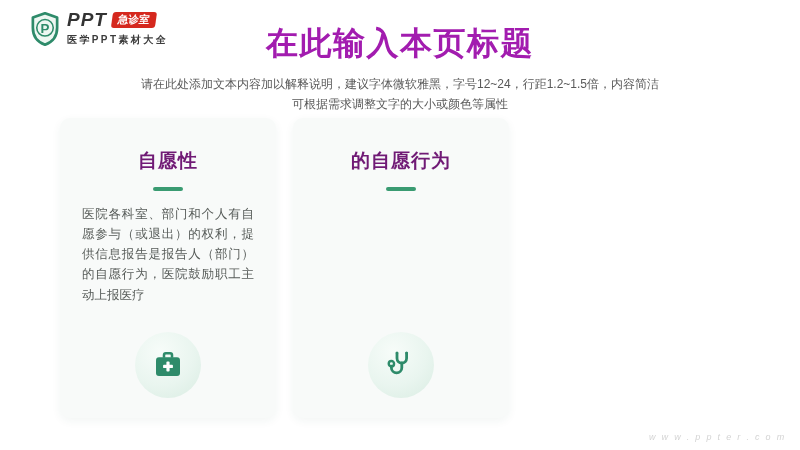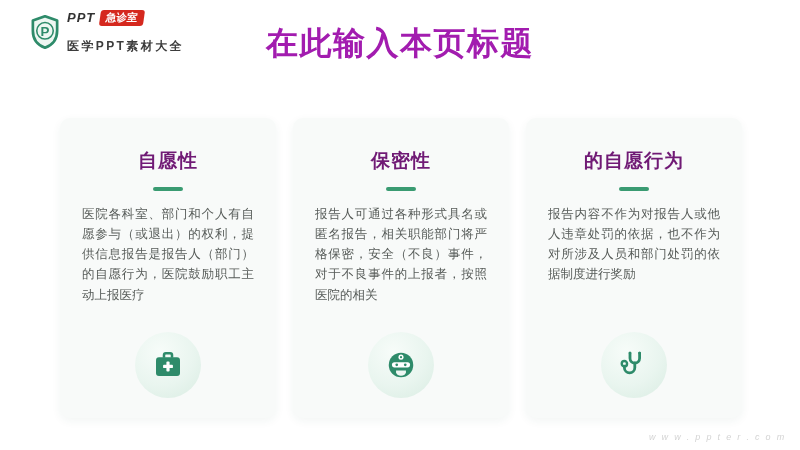--- a/index.html
+++ b/index.html
@@ -9,23 +9,23 @@
     font-family: "Liberation Sans", "DejaVu Sans", sans-serif;
     -webkit-font-smoothing: antialiased;
   }
   .slide { position: relative; width: 800px; height: 450px; overflow: hidden; background: #ffffff; }
 
   
   .logo { position: absolute; top: 10px; left: 30px; display: flex; align-items: center; gap: 7px; }
   .logo-shield { width: 30px; height: 34px; flex: 0 0 auto; }
   .logo-text { display: flex; flex-direction: column; }
   .brand-row { display: flex; align-items: center; gap: 5px; }
-  .brand { font-size: 13px; font-weight: 900; font-style: italic; color: #333333; letter-spacing: 1px; line-height: 1; }
+  .brand { font-size: 19px; font-weight: 900; font-style: italic; color: #333333; letter-spacing: 1px; line-height: 1; }
   .badge { background: #d5281e; color: #ffffff; font-size: 10.5px; font-weight: 700; padding: 2px 6px; border-radius: 3px; transform: skewX(-8deg); line-height: 1.1; }
-  .tagline { font-size: 12px; color: #3c3c3c; letter-spacing: 2.4px; margin-top: 12px; font-weight: 600; }
+  .tagline { font-size: 10px; color: #3c3c3c; letter-spacing: 2.4px; margin-top: 4px; font-weight: 600; }
 
   
   .header { position: absolute; top: 22px; left: 0; width: 100%; text-align: center; }
   .title { font-size: 32px; font-weight: 800; color: #a21caf; margin: 0; letter-spacing: 1.5px; }
   .subtitle { margin-top: 9px; font-size: 12px; color: #595959; line-height: 1.65; }
 
   
   .cards { position: absolute; left: 60px; top: 118px; width: 682px; display: flex; gap: 17px; }
   .card {
     width: 216px; height: 300px; box-sizing: border-box;
@@ -62,59 +62,46 @@
       <div class="brand-row">
         <span class="brand">PPT</span>
         <span class="badge">急诊室</span>
       </div>
       <span class="tagline">医学PPT素材大全</span>
     </div>
   </div>
 
   <div class="header">
     <h1 class="title">在此输入本页标题</h1>
+    <div class="subtitle">
+      <div>请在此处添加文本内容加以解释说明，建议字体微软雅黑，字号12~24，行距1.2~1.5倍，内容简洁</div>
+      <div>可根据需求调整文字的大小或颜色等属性</div>
+    </div>
   </div>
 
   <div class="cards">
 
     <div class="card">
       <h2 class="card-title">自愿性</h2>
       <div class="divider"></div>
       <p class="card-body">医院各科室、部门和个人有自愿参与（或退出）的权利，提供信息报告是报告人（部门）的自愿行为，医院鼓励职工主动上报医疗</p>
       <div class="icon-circle">
         <svg viewBox="0 0 24 24">
           <path d="M9 6.5 V4.5 A1.3 1.3 0 0 1 10.3 3.2 H13.7 A1.3 1.3 0 0 1 15 4.5 V6.5" fill="none" stroke="#2e8b6a" stroke-width="1.9"></path>
           <rect x="3" y="6.2" width="18" height="14" rx="2.2" fill="#2e8b6a"></rect>
           <rect x="10.8" y="9.4" width="2.4" height="7.4" rx="0.7" fill="#ffffff"></rect>
           <rect x="8.3" y="11.9" width="7.4" height="2.4" rx="0.7" fill="#ffffff"></rect>
         </svg>
       </div>
     </div>
 
-    <div class="card">
-      <h2 class="card-title">保密性</h2>
-      <div class="divider"></div>
-      <p class="card-body">报告人可通过各种形式具名或匿名报告，相关职能部门将严格保密，安全（不良）事件，对于不良事件的上报者，按照医院的相关</p>
-      <div class="icon-circle">
-        <svg viewBox="0 0 24 24">
-          <circle cx="12" cy="12" r="9.2" fill="#2e8b6a"></circle>
-          <rect x="5.2" y="10" width="13.6" height="3.8" rx="1.9" fill="#ffffff"></rect>
-          <circle cx="8.8" cy="11.9" r="1" fill="#2e8b6a"></circle>
-          <circle cx="15.2" cy="11.9" r="1" fill="#2e8b6a"></circle>
-          <circle cx="12" cy="6.1" r="1.9" fill="#ffffff"></circle>
-          <circle cx="12" cy="6.1" r="0.8" fill="#2e8b6a"></circle>
-          <path d="M8.3 16.2 h7.4 a0 0 0 0 1 0 0 v1.2 a3.7 2.6 0 0 1 -7.4 0 Z" fill="#ffffff" opacity="0.92"></path>
-        </svg>
-      </div>
-    </div>
 
     <div class="card">
       <h2 class="card-title">的自愿行为</h2>
       <div class="divider"></div>
-      <p class="card-body">报告内容不作为对报告人或他人违章处罚的依据，也不作为对所涉及人员和部门处罚的依据制度进行奖励</p>
       <div class="icon-circle">
         <svg viewBox="0 0 24 24">
           <path d="M9 3.2 V7 a3.6 3.6 0 0 0 7.2 0 V3.2" fill="none" stroke="#2e8b6a" stroke-width="2.1" stroke-linecap="round"></path>
           <circle cx="9" cy="3" r="1" fill="#2e8b6a"></circle>
           <circle cx="16.2" cy="3" r="1" fill="#2e8b6a"></circle>
           <path d="M12.6 10.4 V14 a3.9 3.9 0 0 1 -7.8 0 v-1.2" fill="none" stroke="#2e8b6a" stroke-width="2.1" stroke-linecap="round"></path>
           <circle cx="4.8" cy="11" r="2" fill="none" stroke="#2e8b6a" stroke-width="1.8"></circle>
         </svg>
       </div>
     </div>

